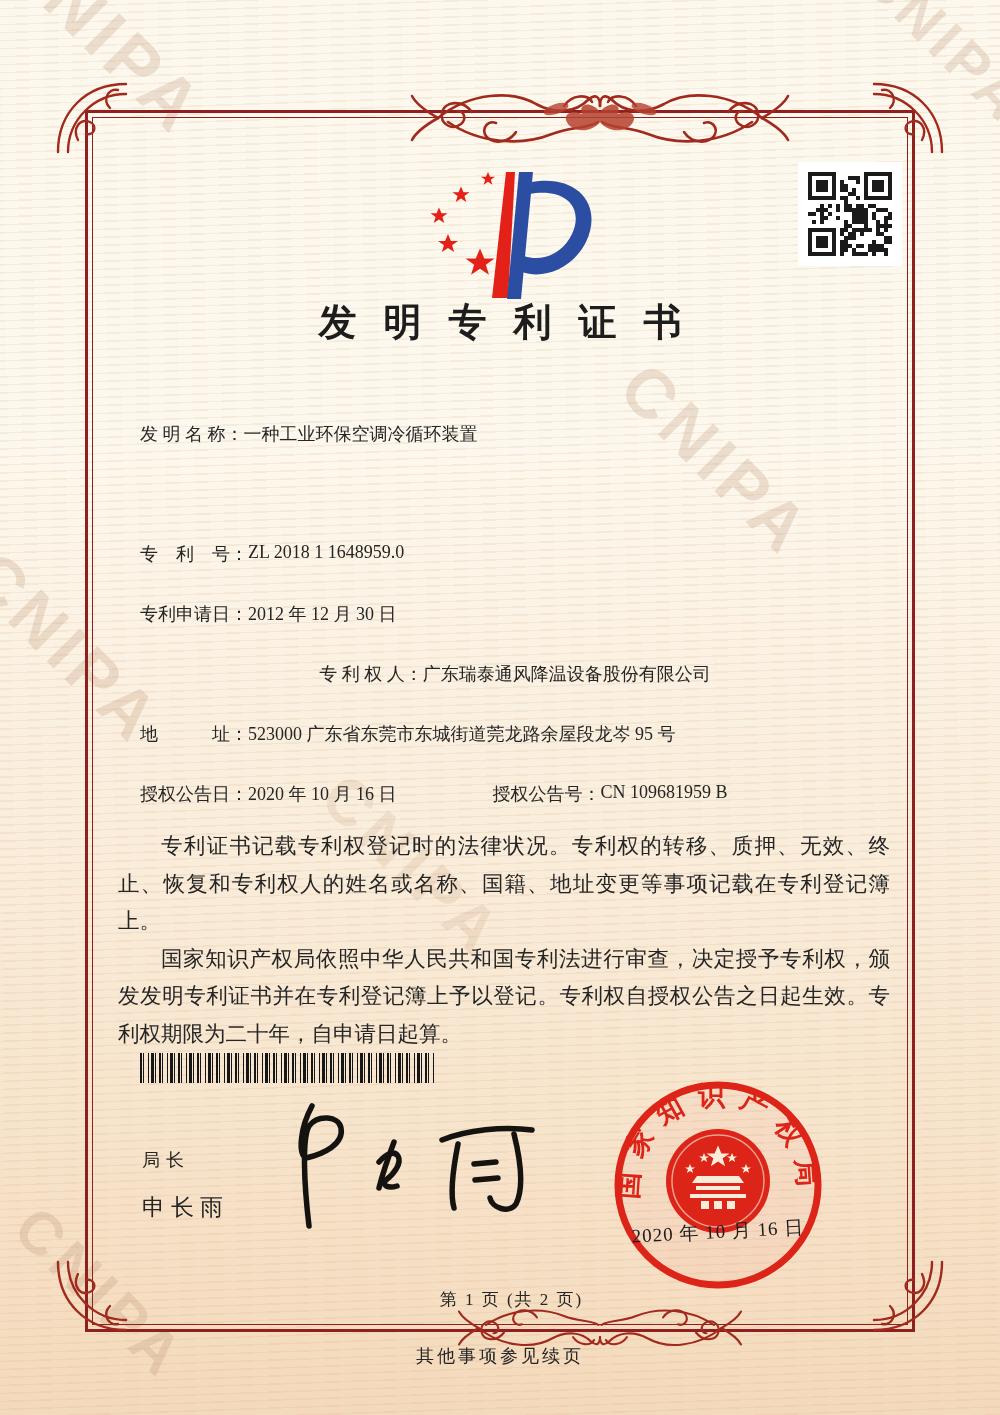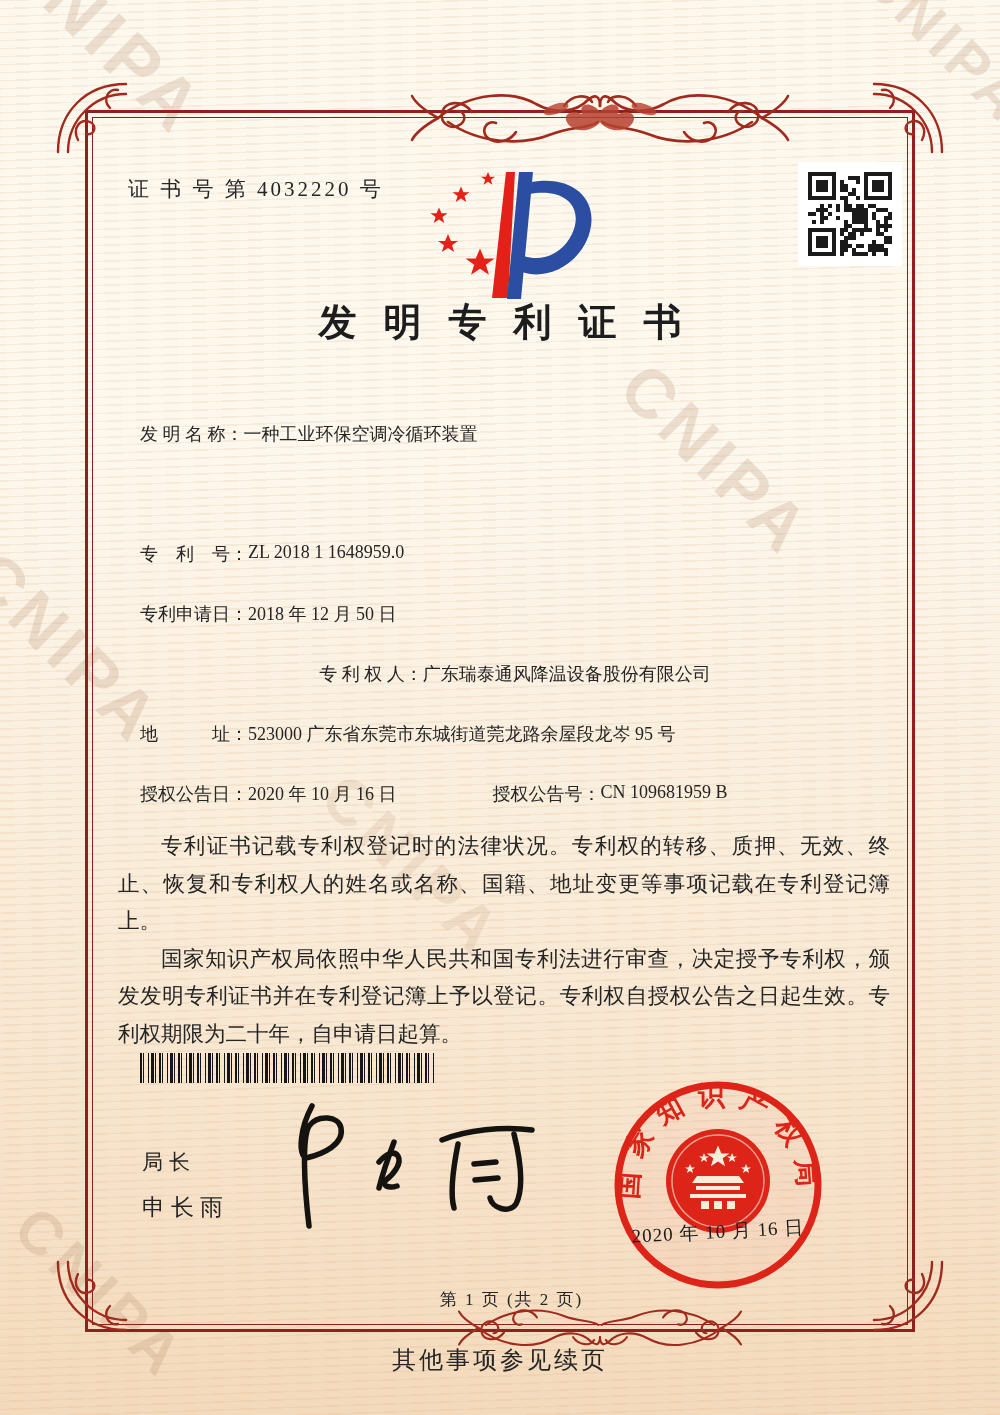--- a/index.html
+++ b/index.html
@@ -54,30 +54,30 @@
   .paras p{margin:0;text-indent:2em;}
   .barcode{
     position:absolute;left:140px;top:1053px;width:296px;height:30px;
     background:repeating-linear-gradient(90deg,
       #161616 0 2px, transparent 2px 3px,
       #161616 3px 4px, transparent 4px 8px,
       #161616 8px 9px, transparent 9px 11px,
       #161616 11px 14px, transparent 14px 15px,
       #161616 15px 16px, transparent 16px 19px);
   }
-  .signer-title{position:absolute;left:142px;top:1148px;font-size:21px;letter-spacing:6px;}
+  .signer-title{position:absolute;left:142px;top:1148px;font-size:18px;letter-spacing:6px;}
   .signer-name{position:absolute;left:142px;top:1192px;font-size:23px;letter-spacing:6px;}
   .signature{position:absolute;left:246px;top:1092px;}
   .seal{position:absolute;left:610px;top:1077px;width:216px;height:216px;}
   .seal-date{
     position:absolute;left:8px;top:142px;width:200px;text-align:center;
     font-size:19px;color:#1b1b1b;transform:rotate(-3deg);letter-spacing:1px;
   }
   .footer-page{position:absolute;left:0;right:0;top:1288px;text-align:center;font-size:17px;letter-spacing:2px;padding-left:23px;}
-  .cont-note{position:absolute;left:0;right:0;top:1344px;text-align:center;font-size:24px;letter-spacing:3px;}
+  .cont-note{position:absolute;left:0;right:0;top:1344px;text-align:center;font-size:18px;letter-spacing:3px;}
 </style>
 </head>
 <body>
 
 <div class="page">
 
   <div class="waves"></div>
 
   <div class="wm wm1">CNIPA</div>
   <div class="wm wm2">CNIPA</div>
@@ -128,21 +128,20 @@
     </svg>
   <svg class="ornament" style="left:52px;top:1256px;transform:scaleY(-1);" width="80" height="80" viewBox="0 0 80 80">
       <use href="#cornerCurl"></use>
     </svg>
   <svg class="ornament" style="left:868px;top:1256px;transform:scale(-1,-1);" width="80" height="80" viewBox="0 0 80 80">
       <use href="#cornerCurl"></use>
     </svg>
 
   <div class="content">
 
-    <div class="cert-no">证 书 号 第 4032220 号</div>
 
     <svg class="logo" width="190" height="140" viewBox="0 0 190 140">
       <defs>
         <path id="st" d="M0,-10 L2.94,-3.09 10,-3.09 4.05,1.18 6.18,8.09 0,4 -6.18,8.09 -4.05,1.18 -10,-3.09 -2.94,-3.09 Z"></path>
       </defs>
       <polygon points="90,6 99,6 92,132 76,132" fill="#e32119"></polygon>
       <polygon points="103,6 117,6 105,133 91,133" fill="#2b4ea2"></polygon>
       <path d="M116 16 C160 8 188 38 170 76 C157 102 128 114 106 106 L108 90 C128 97 150 86 158 63 C166 38 146 22 113 28 Z" fill="#2b4ea2"></path>
       <use href="#st" transform="translate(64,97) scale(1.45)" fill="#e32119"></use>
       <use href="#st" transform="translate(32,78) scale(1.0)" fill="#e32119"></use>
@@ -173,21 +172,21 @@
     <div class="frow r1">
       <span class="lab">发 明 名 称：</span>
       <span class="val">一种工业环保空调冷循环装置</span>
     </div>
     <div class="frow r3">
       <span class="lab">专　利　号：</span>
       <span class="val">ZL 2018 1 1648959.0</span>
     </div>
     <div class="frow r4">
       <span class="lab">专利申请日：</span>
-      <span class="val">2018 年 12 月 50 日</span>
+      <span class="val">2012 年 12 月 30 日</span>
     </div>
     <div class="frow r5">
       <span class="lab">专 利 权 人：</span>
       <span class="val">广东瑞泰通风降温设备股份有限公司</span>
     </div>
     <div class="frow r6">
       <span class="lab">地　　　址：</span>
       <span class="val">523000 广东省东莞市东城街道莞龙路余屋段龙岑 95 号</span>
     </div>
     <div class="frow r7">

